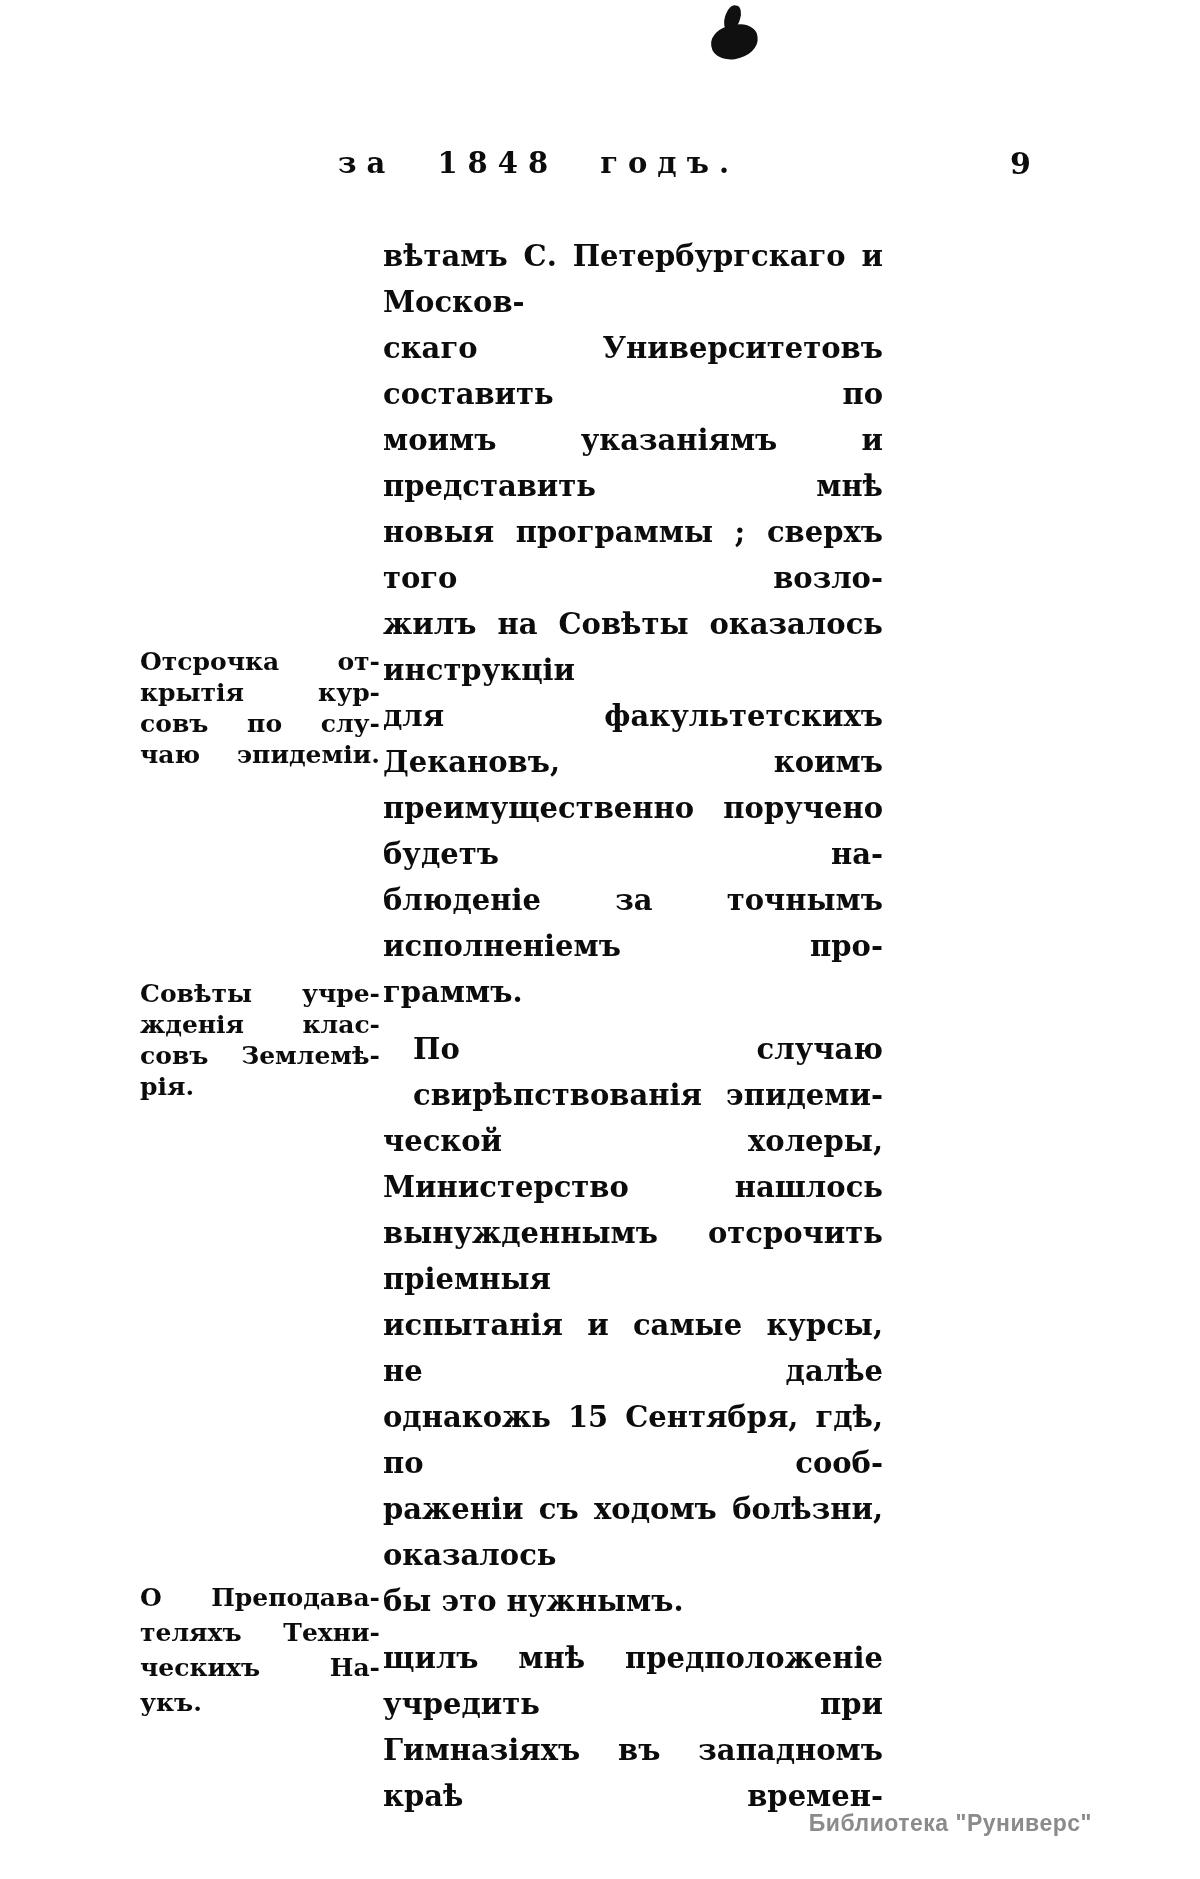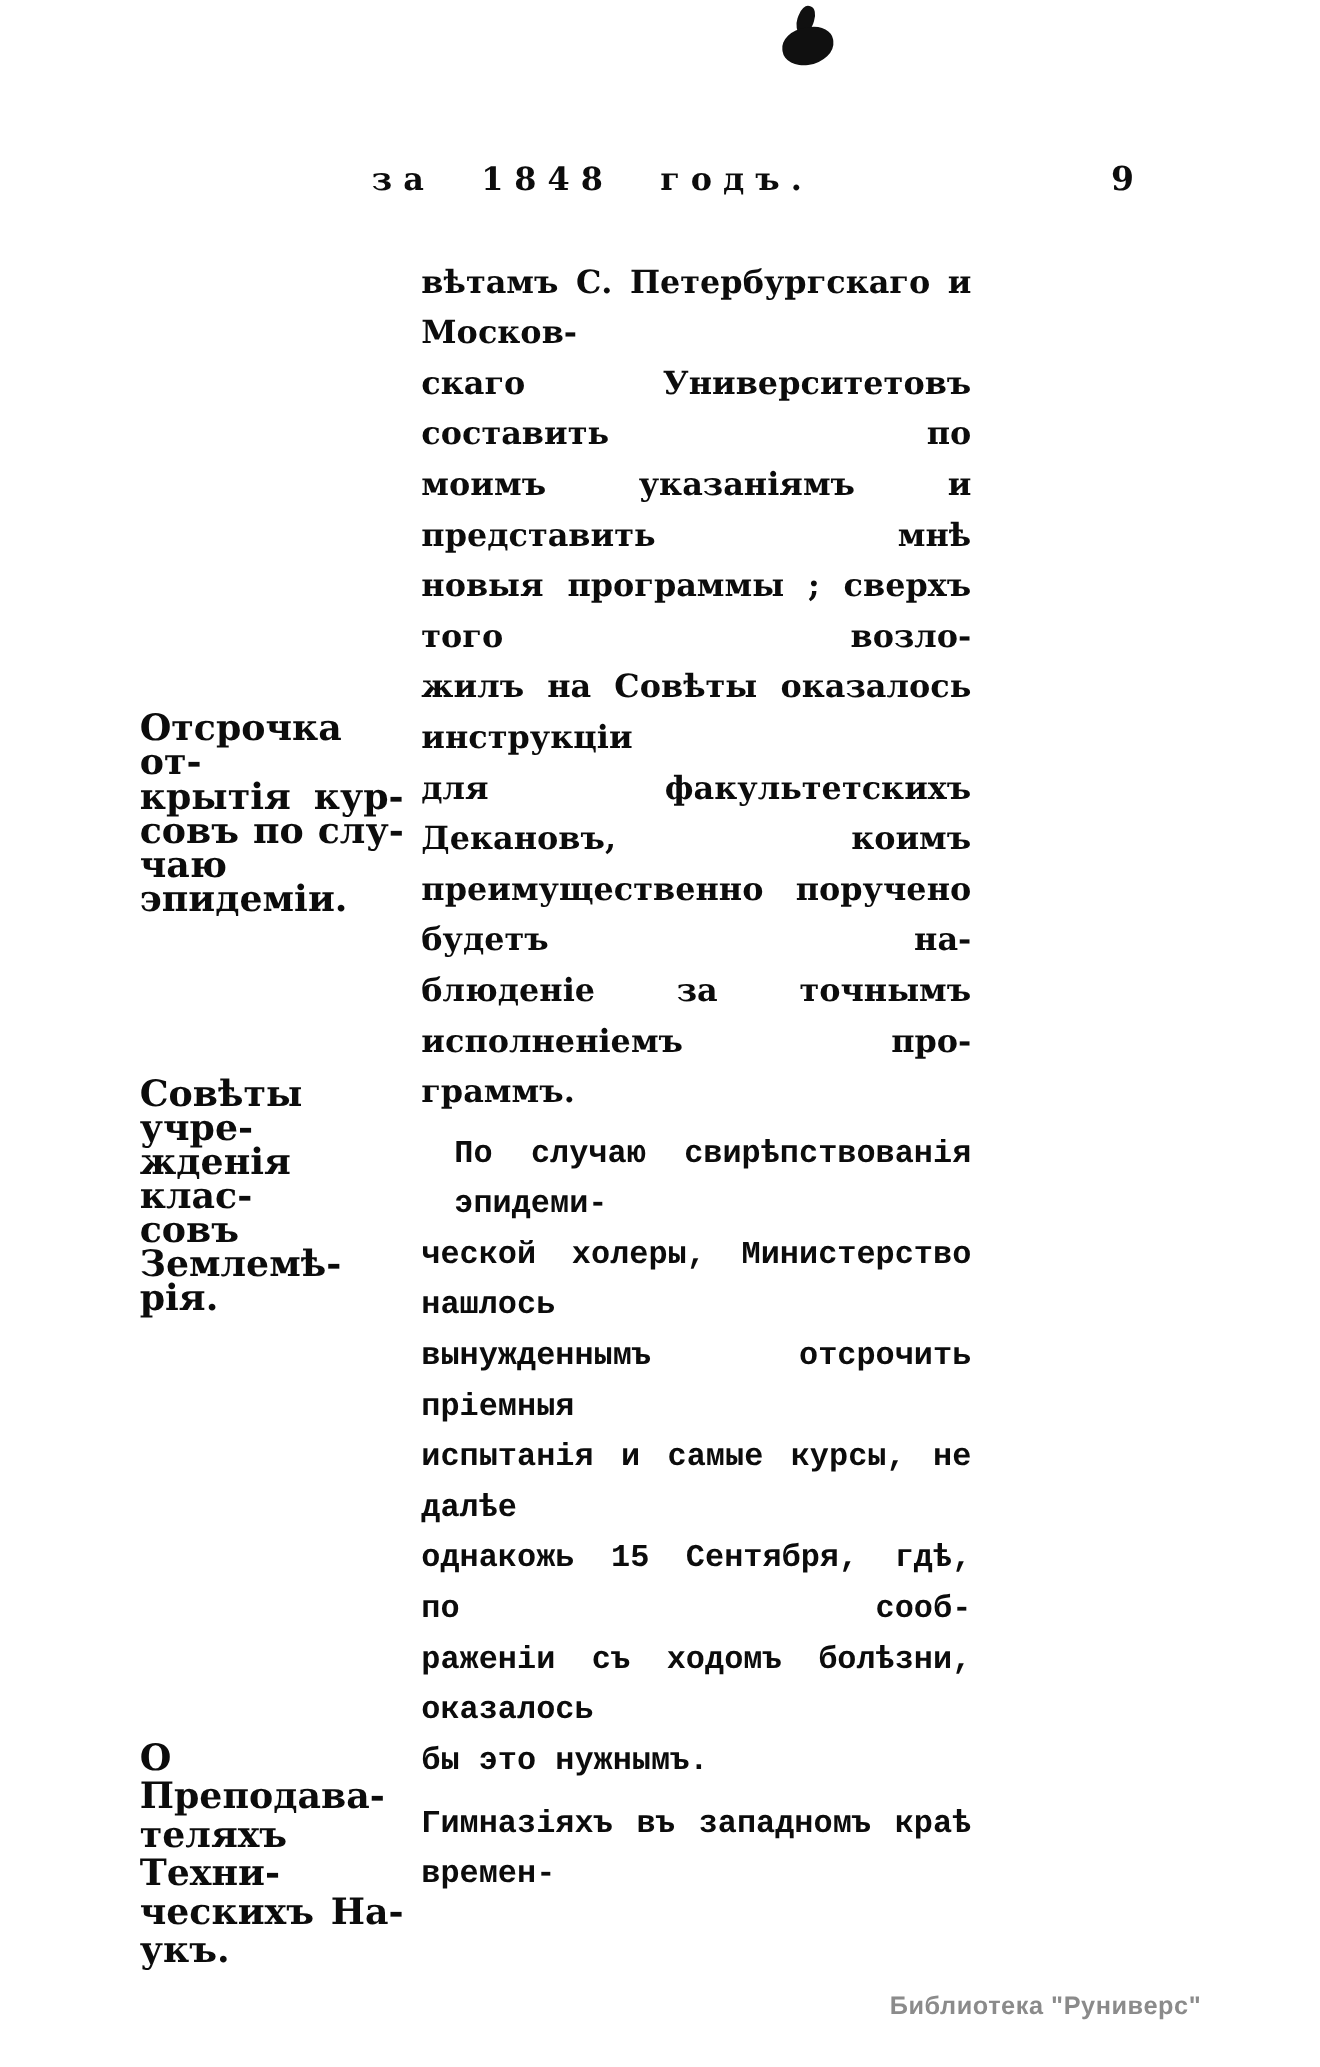--- a/index.html
+++ b/index.html
@@ -22,28 +22,28 @@
   .page-number {
     position: absolute; top: 146px; left: 1010px;
     font-size: 30px; font-weight: bold;
   }
 
   .main-column {
     position: absolute; left: 372px; top: 222px; width: 522px;
     font-size: 29px; font-weight: bold; line-height: 46px;
   }
   .para { margin: 11px; }
-  .para + .para { margin-top: 8px; font-family: Liberation Mono, monospace; }
+  .para + .para { margin-top: 8px; }
   .line { text-align: justify; text-align-last: justify; }
   .line.short { text-align-last: left; }
   .line.indent { padding-left: 30px; }
 
   .margin-note {
-    position: absolute; left: 127px; width: 240px;
-    font-size: 33px; font-weight: bold; line-height: 31px;
+    position: absolute; left: 140px; width: 240px;
+    font-size: 25px; font-weight: bold; line-height: 31px;
   }
   .note-0 { top: 646px; }
   .note-1 { top: 978px; }
   .note-2 { top: 1580px; line-height: 35px; }
   .note-line { text-align: justify; text-align-last: justify; }
   .note-line.short { text-align-last: left; }
 
   .watermark {
     position: absolute; top: 1810px; right: 108px;
     font-family: "Liberation Sans", sans-serif;
@@ -86,20 +86,21 @@
       <div class="line indent">По случаю свирѣпствованія эпидеми-</div>
       <div class="line">ческой холеры, Министерство нашлось</div>
       <div class="line">вынужденнымъ отсрочить пріемныя</div>
       <div class="line">испытанія и самые курсы, не далѣе</div>
       <div class="line">однакожь 15 Сентября, гдѣ, по сооб-</div>
       <div class="line">раженіи съ ходомъ болѣзни, оказалось</div>
       <div class="line short">бы это нужнымъ.</div>
     </div>
 
     <div class="para">
+      <div class="line">щилъ мнѣ предположеніе учредить при</div>
       <div class="line">Гимназіяхъ въ западномъ краѣ времен-</div>
 
     </div>
 
   </div>
 
   <div class="margin-note note-0">
     <div class="note-line">Отсрочка от-</div>
     <div class="note-line">крытія кур-</div>
     <div class="note-line">совъ по слу-</div>

